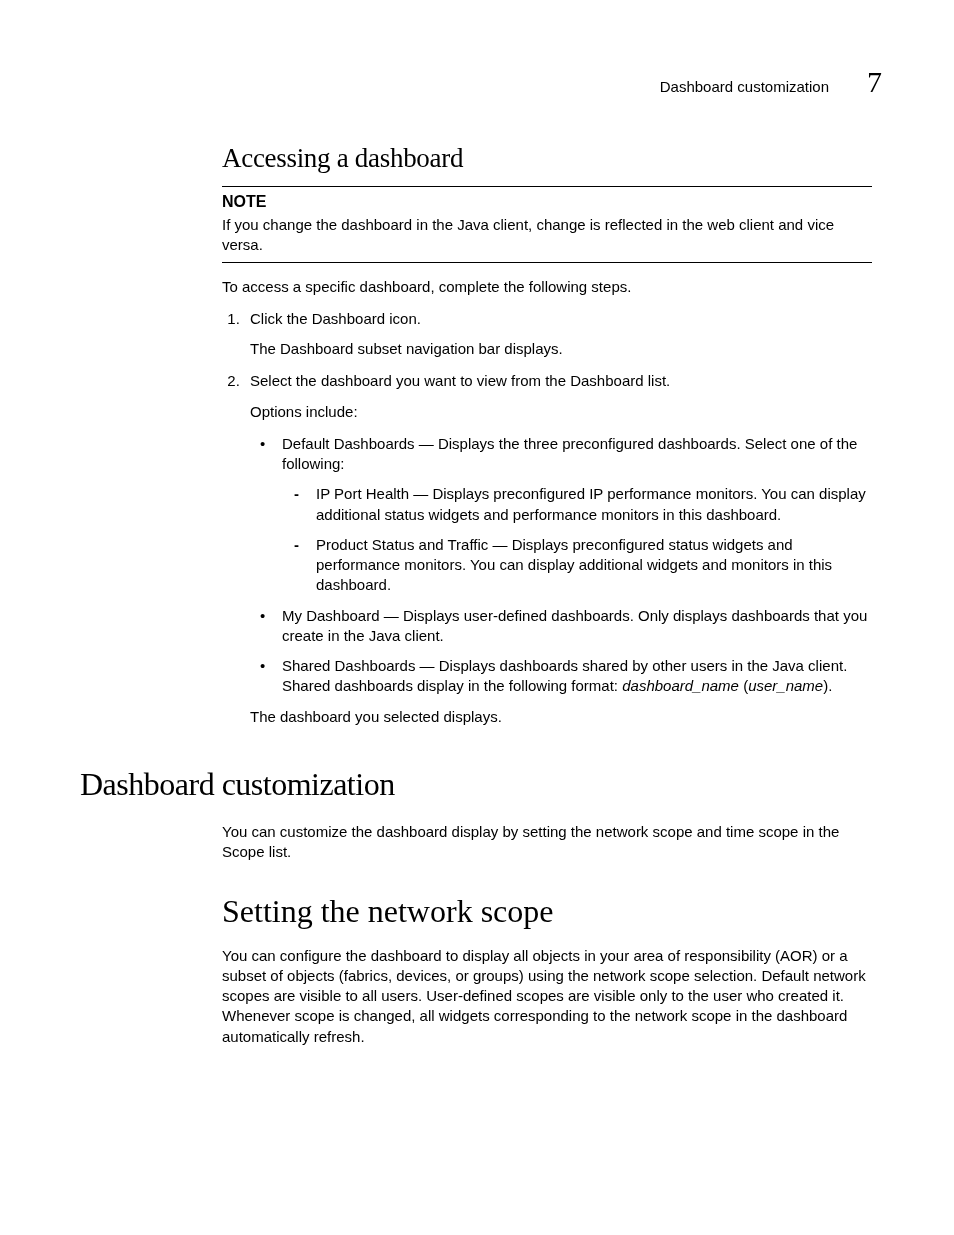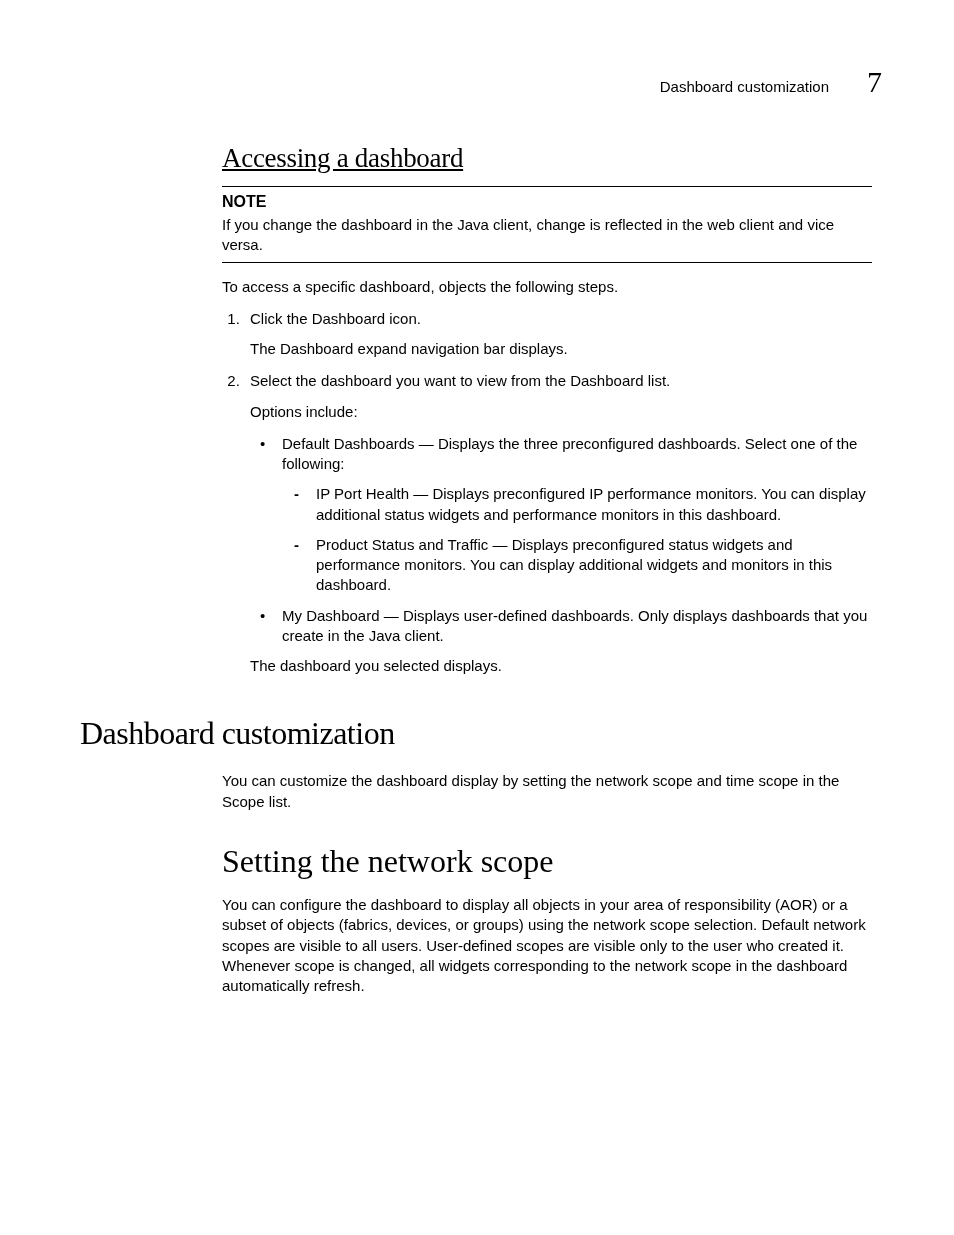--- a/index.html
+++ b/index.html
@@ -40,21 +40,20 @@
     margin-top: 80px;
     margin-left: 142px; 
     width: 650px;
   }
   h2.section {
     font-family: Georgia, "Times New Roman", serif;
     font-weight: 400;
     font-size: 27px;
     margin: 0 0 10px 0;
     letter-spacing: -0.3px;
-    text-decoration: underline;
   }
   h1.chapter {
     font-family: Georgia, "Times New Roman", serif;
     font-weight: 400;
     font-size: 32px;
     margin: 36px 0 16px -142px;
     letter-spacing: -0.5px;
   }
   .note-block {
     border-top: 1.5px solid #000;
@@ -135,45 +134,48 @@
 
   <div class="content">
 
     <h2 class="section">Accessing a dashboard</h2>
 
     <div class="note-block">
       <span class="note-label">NOTE</span>
       <span>If you change the dashboard in the Java client, change is reflected in the web client and vice versa.</span>
     </div>
 
-    <p>To access a specific dashboard, objects the following steps.</p>
+    <p>To access a specific dashboard, complete the following steps.</p>
 
     <ol class="steps">
       <li>
         <span>Click the </span><span class="b">Dashboard</span><span> icon.</span>
-        <p class="step-body">The Dashboard expand navigation bar displays.</p>
+        <p class="step-body">The Dashboard subset navigation bar displays.</p>
       </li>
       <li>
         <span>Select the dashboard you want to view from the Dashboard list.</span>
         <p class="step-body">Options include:</p>
 
         <ul class="bullets">
           <li>
             <span class="b">Default Dashboards</span><span> — Displays the three preconfigured dashboards. Select one of the following:</span>
             <ul class="dashes">
               <li>
                 <span class="b">IP Port Health</span><span> — Displays preconfigured IP performance monitors. You can display additional status widgets and performance monitors in this dashboard.</span>
               </li>
               <li>
                 <span class="b">Product Status and Traffic</span><span> — Displays preconfigured status widgets and performance monitors. You can display additional widgets and monitors in this dashboard.</span>
               </li>
             </ul>
           </li>
           <li>
             <span class="b">My Dashboard</span><span> — Displays user-defined dashboards. Only displays dashboards that you create in the Java client.</span>
+          </li>
+          <li>
+            <span class="b">Shared Dashboards</span><span> — Displays dashboards shared by other users in the Java client. Shared dashboards display in the following format: </span><span class="i">dashboard_name</span><span> (</span><span class="i">user_name</span><span>).</span>
           </li>
         </ul>
 
         <p class="step-body">The dashboard you selected displays.</p>
       </li>
     </ol>
 
     <h1 class="chapter">Dashboard customization</h1>
 
     <p>

